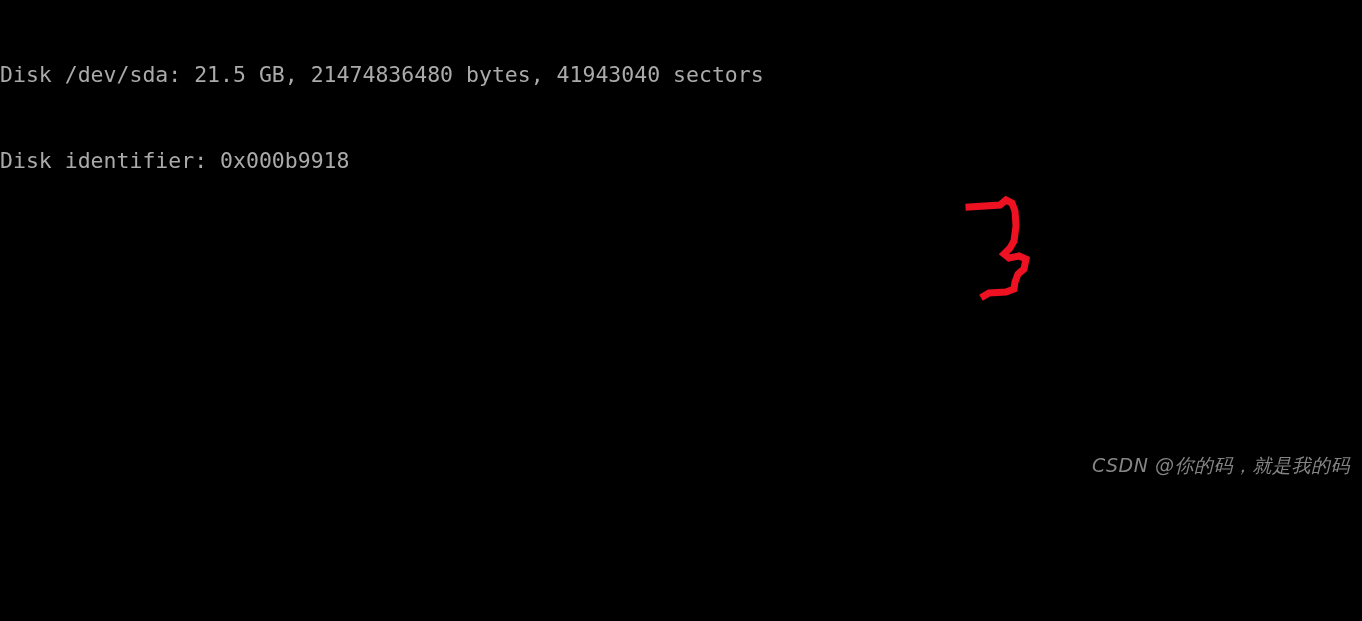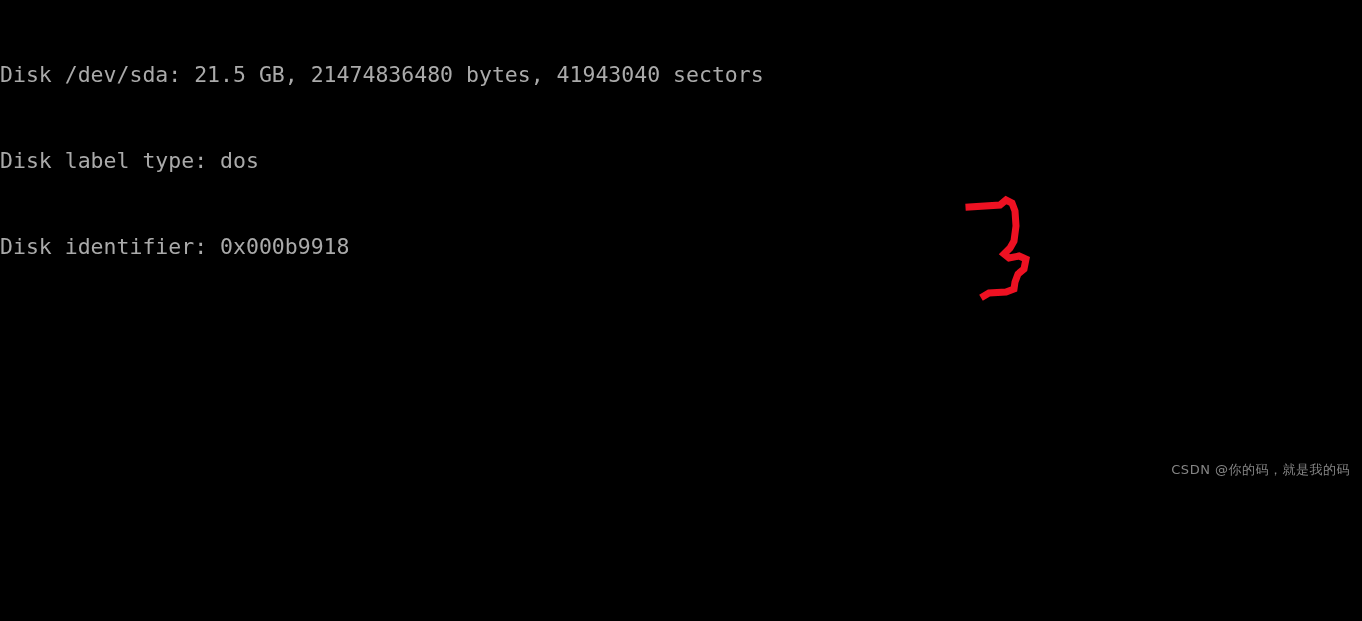--- a/index.html
+++ b/index.html
@@ -62,35 +62,35 @@
     height: 118px;
     pointer-events: none;
   }
 
   
   #watermark {
     position: absolute;
     right: 12px;
     bottom: 6px;
     font-family: "DejaVu Sans", "Liberation Sans", sans-serif;
-    font-size: 13px;
+    font-size: 19px;
     color: #8d8d8d;
     letter-spacing: 0.5px;
     white-space: nowrap;
     opacity: 0.95;
+    font-style: italic;
   }
 </style>
 </head>
 <body>
 
 <div id="terminal">
 
   <div class="term-lines">
     <span class="term-line">Disk /dev/sda: 21.5 GB, 21474836480 bytes, 41943040 sectors</span>
-    <span class="term-line">Disk label type: dos</span>
     <span class="term-line">Disk identifier: 0x000b9918</span>
     <span class="term-line blank"></span>
     
     
     
     
     
     
     
     

